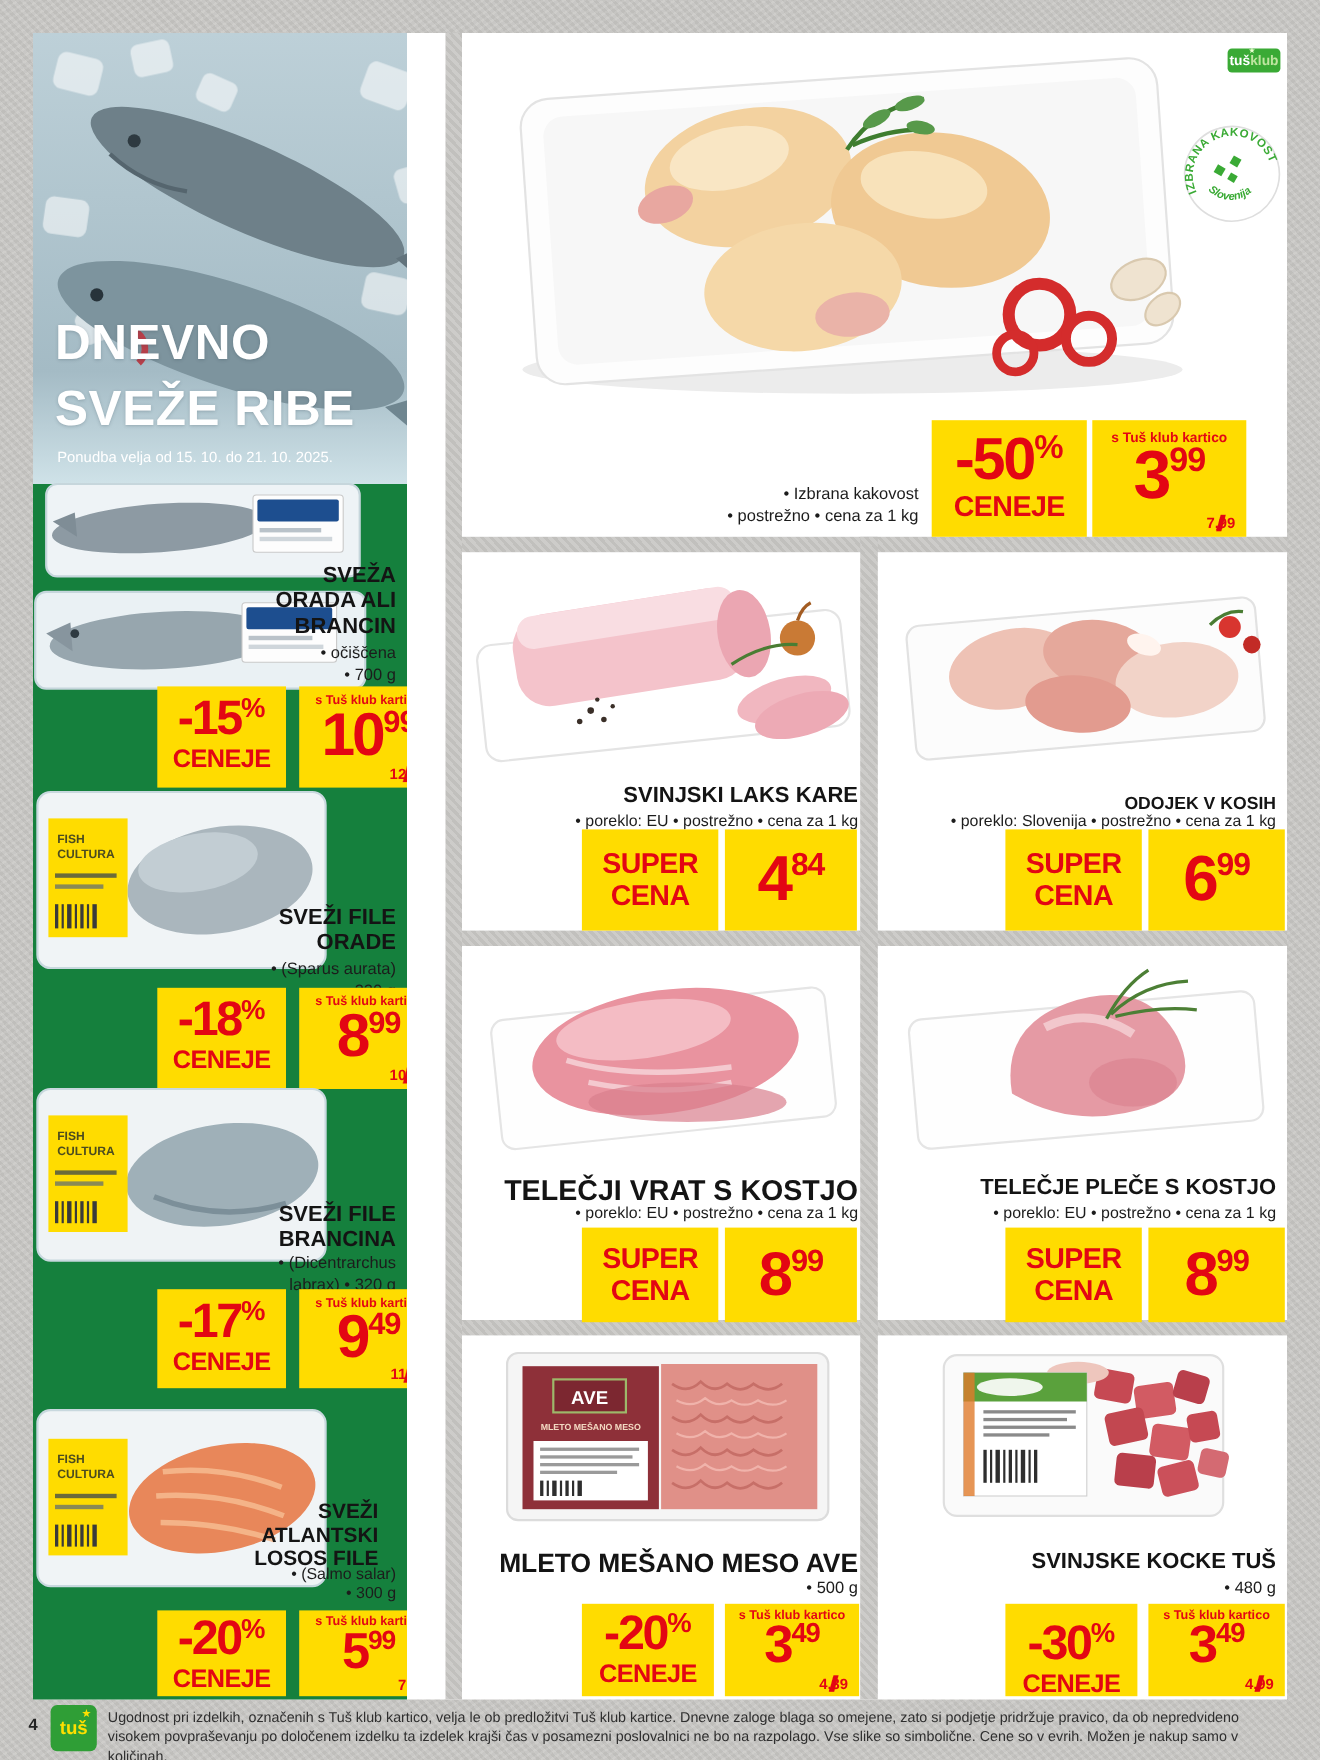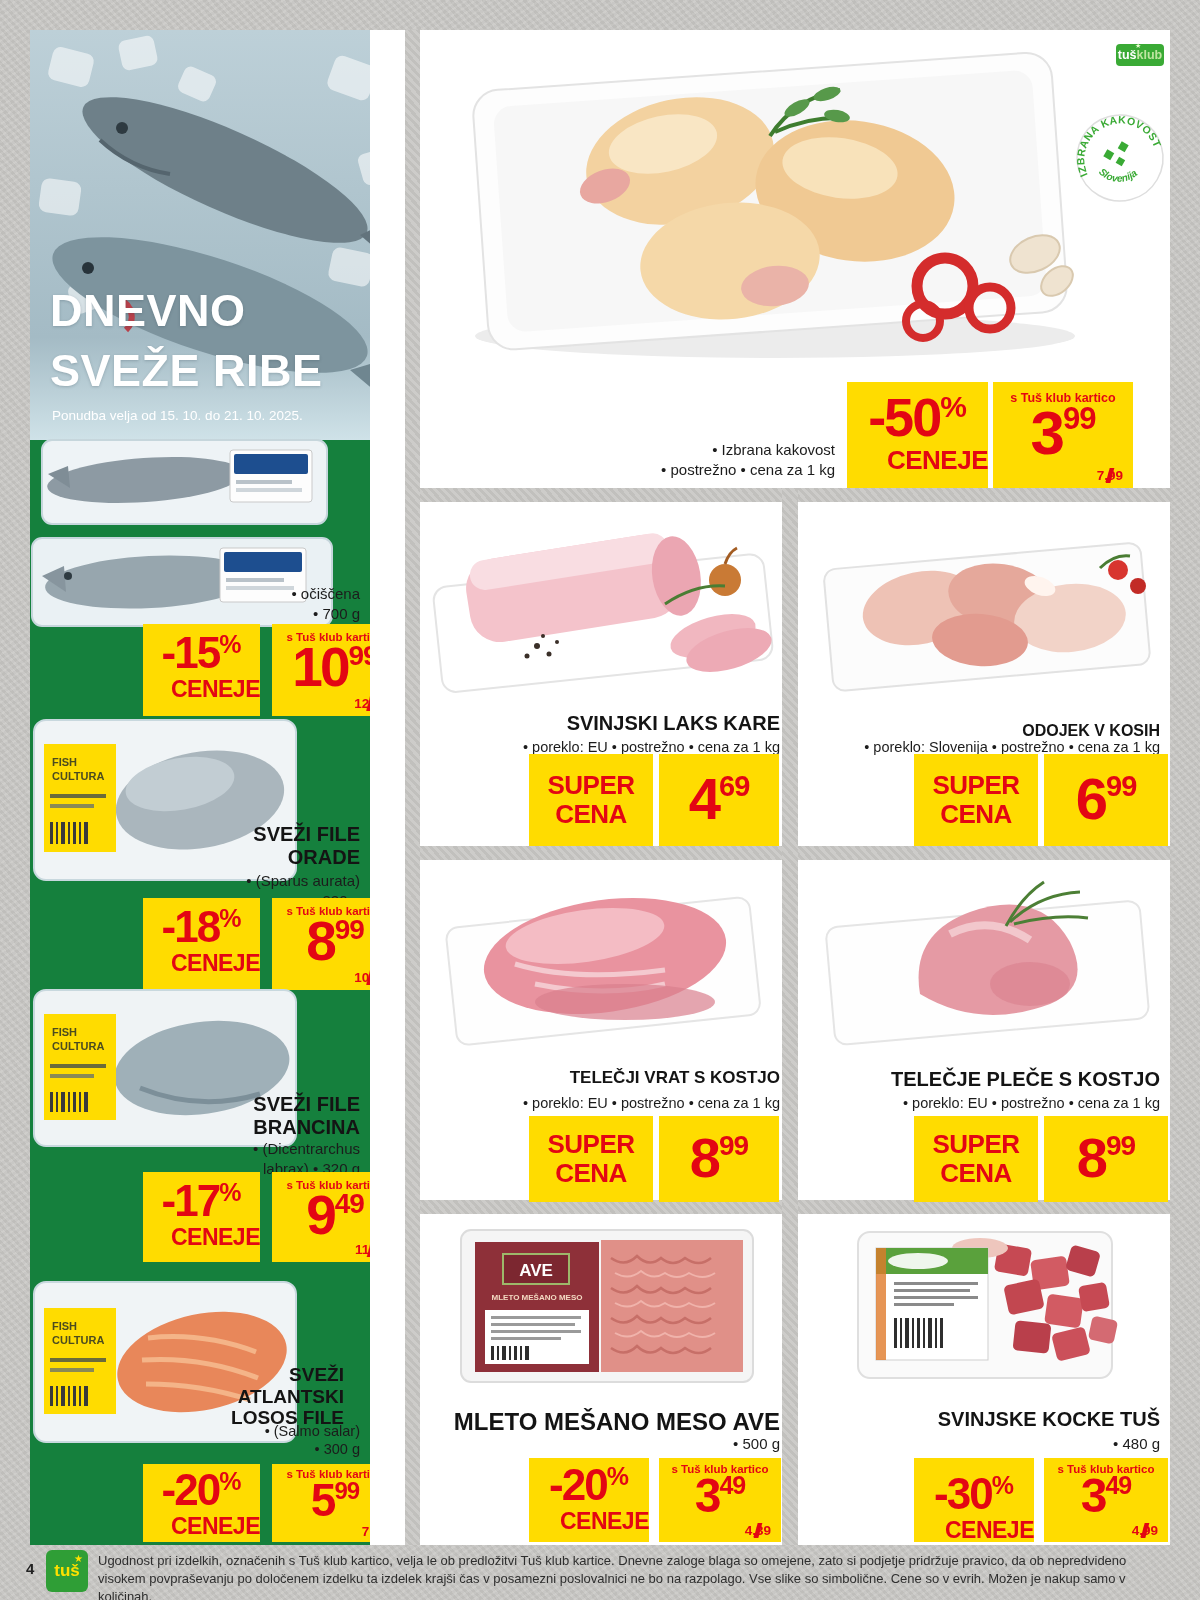--- a/index.html
+++ b/index.html
@@ -14,21 +14,21 @@
   .page{position:absolute;left:30px;top:30px;width:1140px;height:1515px;background:#fff;}
   .leftcol{position:absolute;left:0;top:0;width:340px;height:1515px;background:#15803d;overflow:hidden;}
   .vdiv,.hdiv{position:absolute;background:
       repeating-linear-gradient(47deg, rgba(255,255,255,.08) 0 3px, rgba(0,0,0,.04) 3px 6px),#c9c8c5;}
   .abs{position:absolute;}
   .t-title{position:absolute;font-weight:800;color:#141414;text-align:right;white-space:pre-line;line-height:1.14;}
   .t-sub{position:absolute;font-weight:400;color:#1c1c1c;text-align:right;white-space:pre-line;line-height:1.3;}
   .ybox{position:absolute;background:#ffdc00;color:#e30613;text-align:center;}
   .disc-num{font-size:44px;font-weight:800;line-height:1;margin-top:7px;letter-spacing:-2px;}
   .pct{font-size:25px;font-weight:800;vertical-align:15px;letter-spacing:0;}
-  .ceneje{font-size:23px;font-weight:800;margin-top:1px;letter-spacing:-0.5px;text-align:right;}
+  .ceneje{font-size:23px;font-weight:800;margin-top:1px;letter-spacing:-0.5px;}
   .club-h{font-size:11.5px;font-weight:700;margin-top:7px;}
   .pr{line-height:1;margin-top:-3px;white-space:nowrap;}
   .int{font-size:55px;font-weight:800;letter-spacing:-3px;}
   .cents{font-size:28px;font-weight:800;vertical-align:21px;letter-spacing:-1px;margin-left:1px;}
   .old{position:absolute;right:7px;bottom:5px;font-size:13.5px;font-weight:700;padding:0 3px;
        background:linear-gradient(105deg, transparent 42%, #e30613 45%, #e30613 55%, transparent 58%);}
   .superbox{display:flex;flex-direction:column;justify-content:center;font-size:26px;font-weight:800;line-height:1.1;letter-spacing:-0.5px;}
   .spricebox{display:flex;align-items:center;justify-content:center;}
   .hero-t{position:absolute;left:20px;color:#fff;font-weight:800;font-size:45px;letter-spacing:.5px;line-height:1;text-shadow:0 1px 3px rgba(40,60,70,.25);}
   .hero-v{position:absolute;left:22px;color:#fff;font-size:13.5px;font-weight:500;}
@@ -99,20 +99,23 @@
       <rect x="206" y="58" width="66" height="4" fill="#cfd6db"></rect>
       <rect x="2" y="108" width="300" height="88" rx="10" fill="#eaf1f4" stroke="#c6d6dc" stroke-width="2"></rect>
       <ellipse cx="120" cy="152" rx="105" ry="26" fill="#97a6ae" transform="rotate(-3 120 152)"></ellipse>
       <polygon points="12,146 34,136 36,162" fill="#87959e"></polygon>
       <circle cx="38" cy="146" r="4" fill="#2e3a41"></circle>
       <rect x="190" y="118" width="86" height="54" rx="3" fill="#fdfdfd" stroke="#c9c9c9"></rect>
       <rect x="194" y="122" width="78" height="20" rx="2" fill="#1d4e8f"></rect>
       <rect x="196" y="148" width="58" height="4" fill="#b9c2c9"></rect>
       <rect x="196" y="156" width="68" height="4" fill="#cfd6db"></rect>
     </svg>
+    <div class="t-title" style="right:10px;top:482px;font-size:20px;width:200px">SVEŽA
+ORADA ALI
+BRANCIN</div>
     <div class="t-sub" style="right:10px;top:554px;font-size:15px;width:200px">• očiščena
 • 700 g</div>
     <div class="ybox" style="left:113px;top:594px;width:117px;height:92px">
       <div class="disc-num"><span>-15</span><span class="pct">%</span></div>
       <div class="ceneje">CENEJE</div>
     </div>
     <div class="ybox" style="left:242px;top:594px;width:126px;height:92px">
       <div class="club-h">s Tuš klub kartico</div>
       <div class="pr"><span class="int">10</span><span class="cents">99</span></div>
       <span class="old">12,99</span>
@@ -321,21 +324,21 @@
         <circle cx="118" cy="128" r="2"></circle>
     </g>
   </svg>
   <div class="t-title" style="right:390px;top:682px;font-size:20px;width:340px">SVINJSKI LAKS KARE</div>
   <div class="t-sub" style="right:390px;top:708px;font-size:14.5px;width:340px">• poreklo: EU • postrežno • cena za 1 kg</div>
   <div class="ybox superbox" style="left:499px;top:724px;width:124px;height:92px">
     <span>SUPER</span>
       <span>CENA</span>
   </div>
   <div class="ybox spricebox" style="left:629px;top:724px;width:120px;height:92px">
-    <div class="pr"><span class="int" style="font-size:58px">4</span><span class="cents" style="font-size:29px;vertical-align:23px">69</span></div>
+    <div class="pr"><span class="int" style="font-size:58px">4</span><span class="cents" style="font-size:29px;vertical-align:23px">84</span></div>
   </div>
 
   <svg class="abs" style="left:770px;top:478px" width="370" height="188" viewBox="0 0 370 188">
     <g transform="rotate(-5 185 110)">
       <rect x="28" y="48" width="318" height="122" rx="12" fill="#fcfcfc" stroke="#e2e2e2" stroke-width="2"></rect>
     </g>
     <ellipse cx="120" cy="100" rx="58" ry="36" fill="#eec2b5" transform="rotate(-12 120 100)"></ellipse>
     <ellipse cx="200" cy="88" rx="52" ry="32" fill="#e5a89b" transform="rotate(8 200 88)"></ellipse>
     <ellipse cx="270" cy="110" rx="56" ry="34" fill="#f2d3c8" transform="rotate(-6 270 110)"></ellipse>
     <ellipse cx="180" cy="132" rx="48" ry="26" fill="#e29b8f" transform="rotate(4 180 132)"></ellipse>
@@ -359,21 +362,21 @@
       <rect x="26" y="48" width="305" height="118" rx="12" fill="#fefefe" stroke="#e5e5e5" stroke-width="2"></rect>
     </g>
     <ellipse cx="180" cy="92" rx="122" ry="56" fill="#e9939f" transform="rotate(-8 180 92)"></ellipse>
     <ellipse cx="160" cy="72" rx="80" ry="26" fill="#f4bcc4" transform="rotate(-8 160 72)"></ellipse>
     <g stroke="#f6d3d8" stroke-width="5" fill="none" opacity="0.85">
       <path d="M90,100 q60,18 150,6"></path>
       <path d="M110,120 q70,14 130,0"></path>
     </g>
     <ellipse cx="200" cy="138" rx="90" ry="18" fill="#d97f8d" opacity="0.7"></ellipse>
   </svg>
-  <div class="t-title" style="right:390px;top:1038px;font-size:17px;width:340px">TELEČJI VRAT S KOSTJO</div>
+  <div class="t-title" style="right:390px;top:1038px;font-size:26px;width:340px">TELEČJI VRAT S KOSTJO</div>
   <div class="t-sub" style="right:390px;top:1064px;font-size:14.5px;width:340px">• poreklo: EU • postrežno • cena za 1 kg</div>
   <div class="ybox superbox" style="left:499px;top:1086px;width:124px;height:86px">
     <span>SUPER</span>
       <span>CENA</span>
   </div>
   <div class="ybox spricebox" style="left:629px;top:1086px;width:120px;height:86px">
     <div class="pr"><span class="int" style="font-size:56px">8</span><span class="cents" style="font-size:28px;vertical-align:22px">99</span></div>
   </div>
 
   <svg class="abs" style="left:770px;top:834px" width="370" height="184" viewBox="0 0 370 184">

